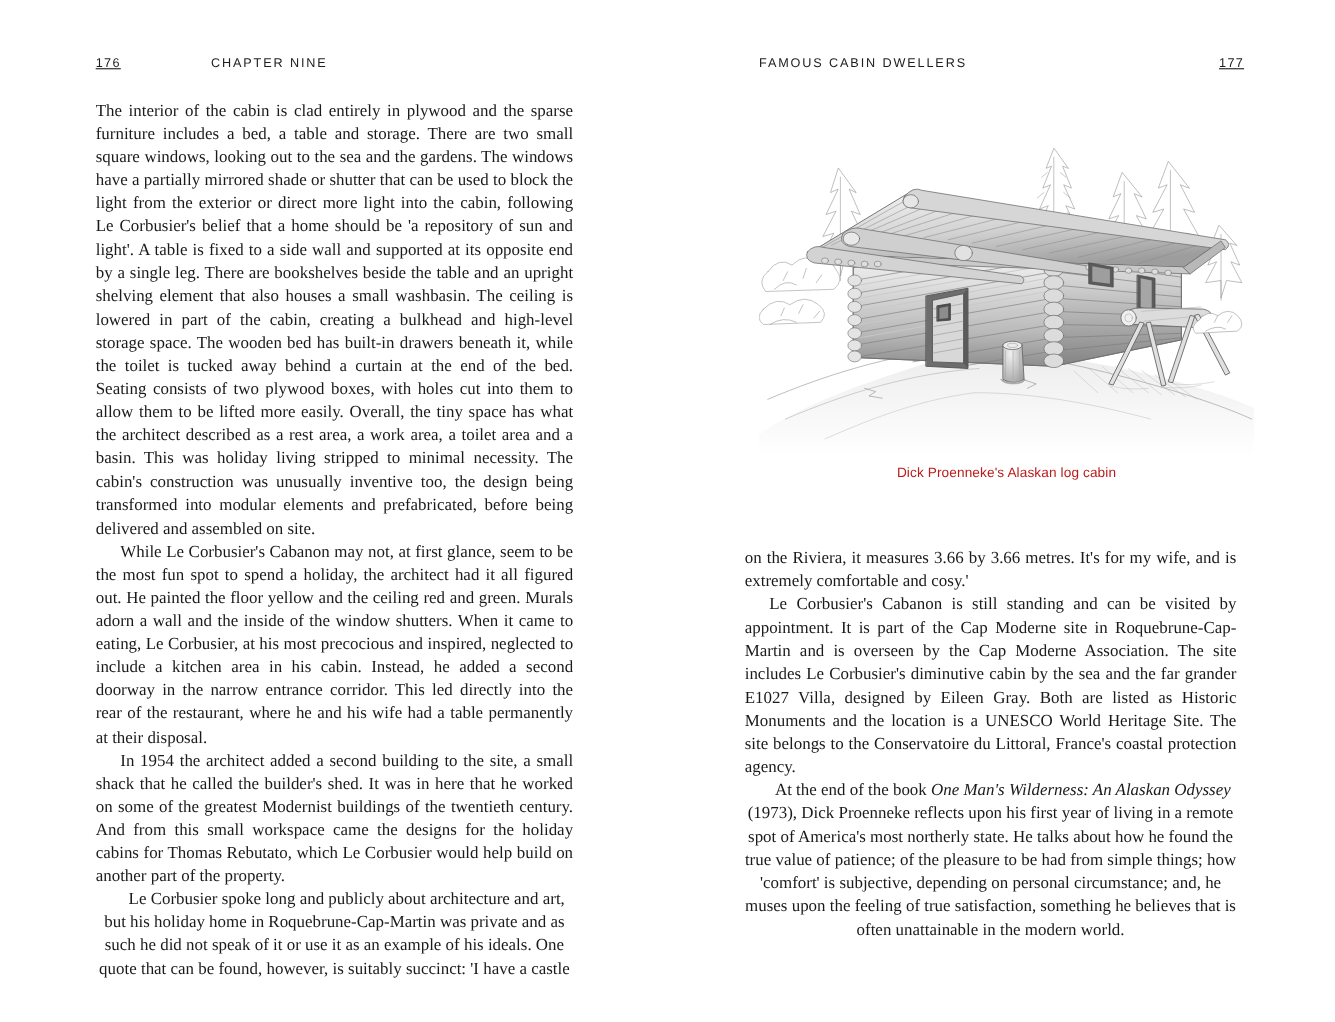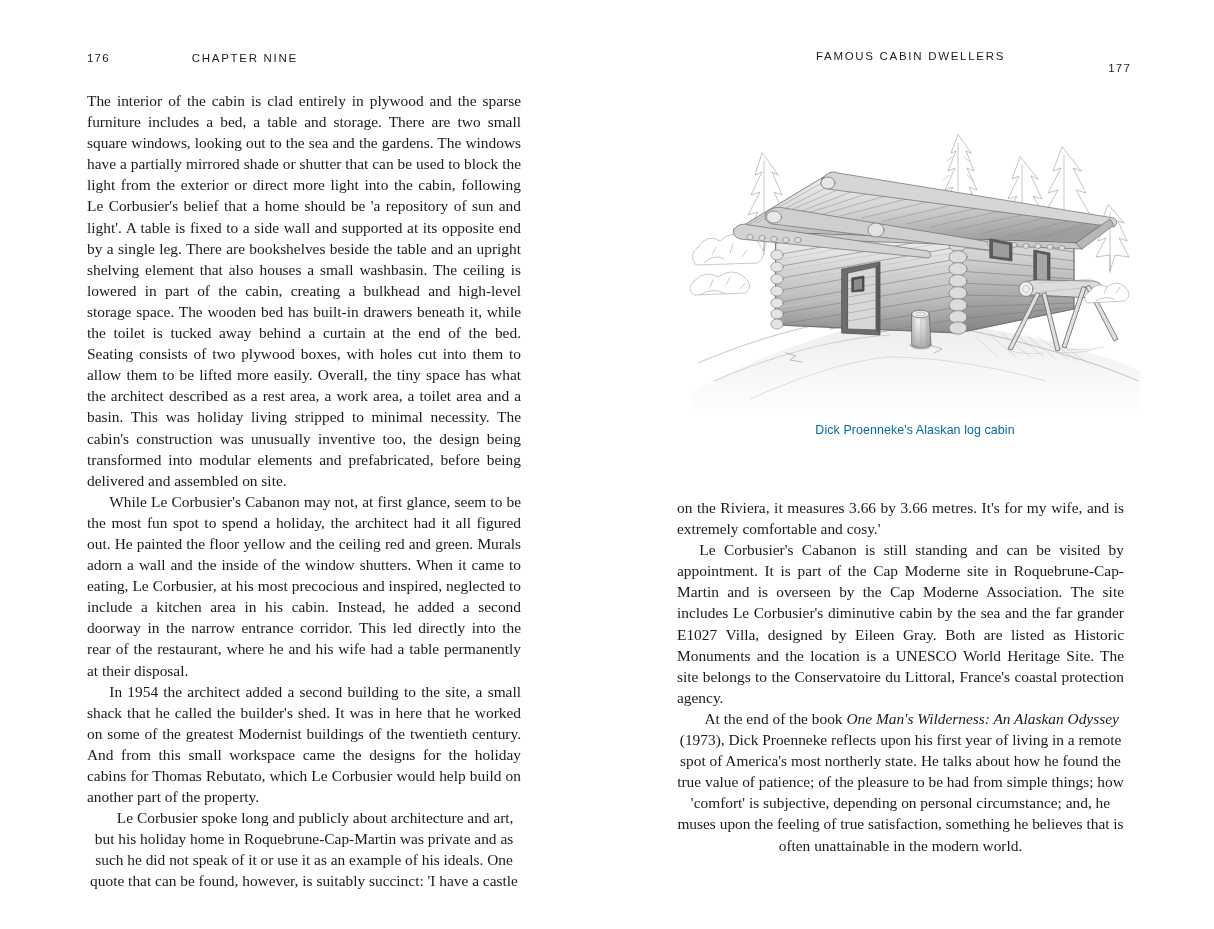--- a/index.html
+++ b/index.html
@@ -37,27 +37,28 @@
     right: 0;
     height: 16px;
     font-family: "Liberation Sans", "DejaVu Sans", sans-serif;
     font-size: 11.5px;
     letter-spacing: 1.7px;
     color: #1d1d1d;
     display: flex;
     align-items: center;
   }
   .page-left .running-head { padding-left: 87px; padding-right: 86px; }
-  .page-right .running-head { padding-left: 83px; padding-right: 83px; flex-direction: column; }
+  .page-right .running-head { padding-left: 83px; padding-right: 83px; }
 
   .folio {
     font-family: "Liberation Sans", "DejaVu Sans", sans-serif;
     font-size: 11.5px;
     letter-spacing: 1.2px;
     white-space: nowrap;
+    text-decoration: underline;
   }
   .head-title {
     white-space: nowrap;
   }
   .page-left .folio { margin-right: 0; }
   .page-left .head-title { margin-left: 82px; }
   .page-right .head-title { margin-left: 0; }
   .page-right .folio { margin-left: auto; }
 
   
@@ -101,21 +102,21 @@
   .figure .art {
     width: 450px;
     height: 320px;
     display: block;
   }
   .figcaption {
     margin-top: 8px;
     text-align: center;
     font-family: "Liberation Sans", "DejaVu Sans", sans-serif;
     font-size: 12.4px;
-    color: #0369a1;
+    color: #b91c1c;
     letter-spacing: 0.1px;
   }
 </style>
 </head>
 <body>
 
 <div class="spread">
 
   <div class="page page-left">
 

